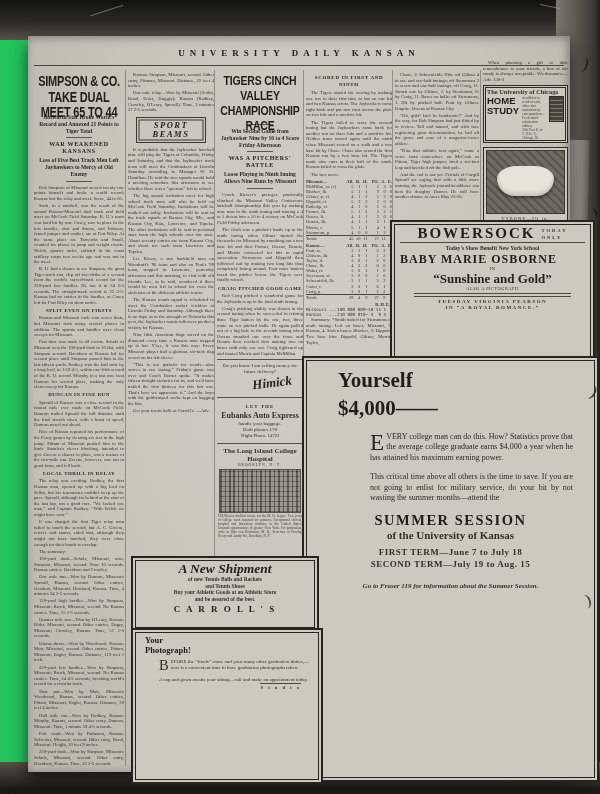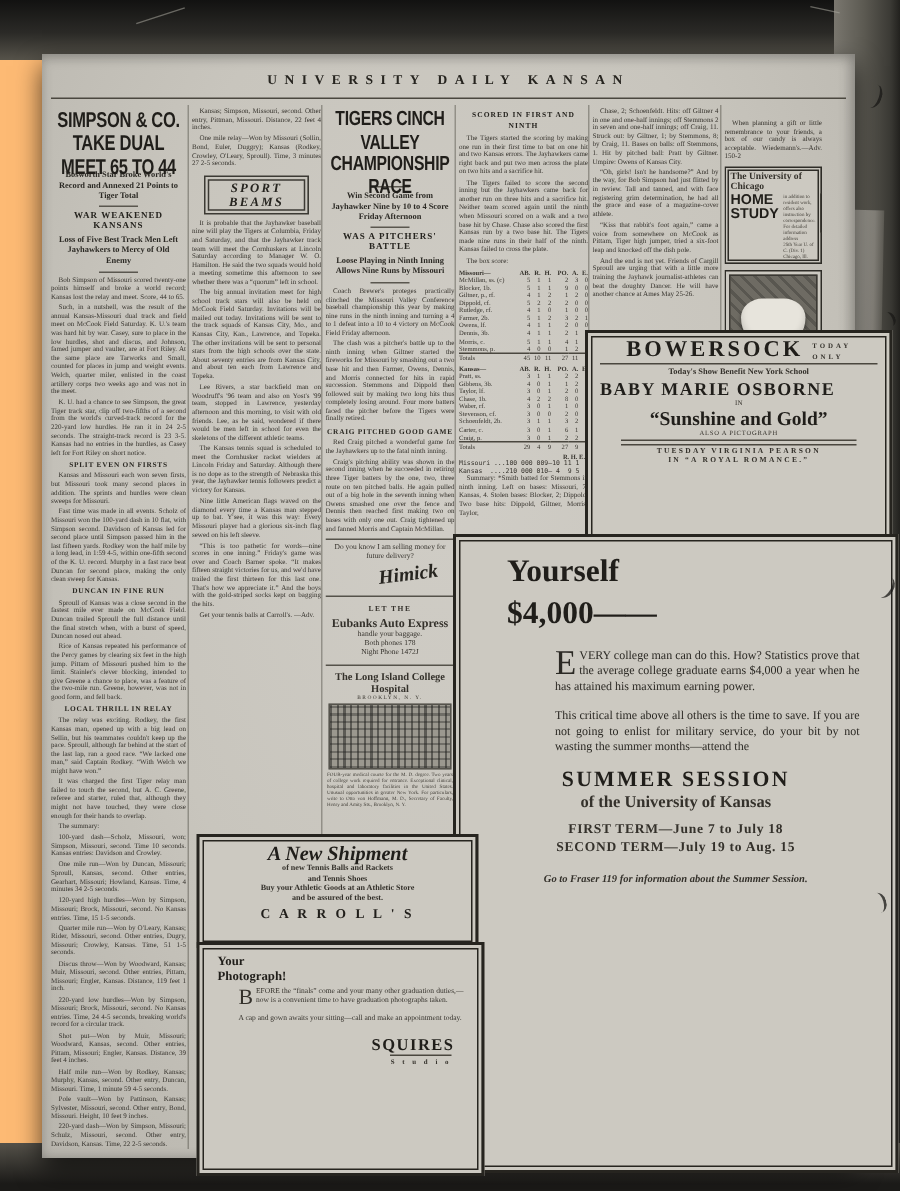--- a/index.html
+++ b/index.html
@@ -1,16 +1,16 @@
 <!DOCTYPE html>
 <html><head>
 <meta charset="utf-8">
 <style>
   html,body{margin:0;padding:0;background:#141414;}
-  .photo{position:relative;width:600px;height:794px;overflow:hidden;background:#fdba74;font-family:"Liberation Serif","DejaVu Serif",serif;}
+  .photo{position:relative;width:600px;height:794px;overflow:hidden;background:#22c55e;font-family:"Liberation Serif","DejaVu Serif",serif;}
   .band-top{position:absolute;left:0;top:0;width:600px;height:40px;background:linear-gradient(180deg,#121211 0%,#2b2a27 55%,#56534a 100%);}
   .band-right{position:absolute;left:556px;top:0;width:44px;height:794px;background:linear-gradient(90deg,#7a776f,#5c5a52 45%,#3b3a35 85%,#22211e);}
   .band-bottom{position:absolute;left:0;top:762px;width:600px;height:32px;background:linear-gradient(180deg,#55524a,#1b1a18 85%);}
   .backing{position:absolute;left:563px;top:140px;width:20px;height:620px;background:linear-gradient(90deg,#aaa79e,#84817a 70%,#5c5a53);transform:rotate(1.2deg);}
   .scratch{position:absolute;background:#a9a79f;opacity:.55;}
   .mark{position:absolute;border-right:2px solid #191816;border-radius:60%;opacity:.75;}
 
   .page{position:absolute;left:28px;top:36px;width:542px;height:736px;
     background:radial-gradient(ellipse at 50% 38%,#d0cdc6 0%,#c8c5bd 55%,#b8b5ad 100%);
     box-shadow:0 8px 16px rgba(0,0,0,.65), inset 0 3px 8px rgba(0,0,0,.18), inset -4px 0 8px rgba(0,0,0,.18);
@@ -450,21 +450,21 @@
 
     <section class="col" style="left:367px;top:36px;width:84px;height:146px">
       <div>
           <p class="para">Chase, 2; Schoenfeldt. Hits: off Giltner 4 in one and one-half innings; off Stemmons 2 in seven and one-half innings; off Craig, 11. Struck out: by Giltner, 1; by Stemmons, 8; by Craig, 11. Bases on balls: off Stemmons, 1. Hit by pitched ball: Pratt by Giltner. Umpire: Owens of Kansas City.</p>
           <p class="para">“Oh, girls! Isn't he handsome?” And by the way, for Bob Simpson had just flitted by in review. Tall and tanned, and with face registering grim determination, he had all the grace and ease of a magazine-cover athlete.</p>
           <p class="para">“Kiss that rabbit's foot again,” came a voice from somewhere on McCook as Pittam, Tiger high jumper, tried a six-foot leap and knocked off the dish pole.</p>
           <p class="para">And the end is not yet. Friends of Cargill Sproull are urging that with a little more training the Jayhawk journalist-athletes can beat the doughty Dancer. He will have another chance at Ames May 25-26.</p>
         </div>
     </section>
 
-    <section class="col" style="left:455px;top:44px;width:65px;height:178px">
+    <section class="col" style="left:455px;top:24px;width:85px;height:178px">
       <p class="candy">When planning a gift or little remembrance to your friends, a box of our candy is always acceptable. Wiedemann's.—Adv. 150-2</p>
 
       <div class="chicago">
         <p class="ch-title">The University of Chicago</p>
         <div class="ch-row">
           <div>
             <p class="ch-big">HOME</p>
             <p class="ch-big">STUDY</p>
           </div>
           <div style="flex:1">
@@ -524,21 +524,20 @@
       <p class="ca-line">Buy your Athletic Goods at an Athletic Store</p>
       <p class="ca-line">and be assured of the best.</p>
       <p class="ca-name">C A R R O L L ' S</p>
     </div>
 
     <div class="adbox squires" style="left:103px;top:592px;width:172px;height:140px">
       <p class="sq-title">Your</p>
       <p class="sq-title">Photograph!</p>
       <p class="sq-p dropcap">BEFORE the “finals” come and your many other graduation duties,—now is a convenient time to have graduation photographs taken.</p>
       <p class="sq-p sq-p2">A cap and gown awaits your sitting—call and make an appointment today.</p>
-      <p class="sq-name">SQUIRES</p>
       <span class="sq-sub">S t u d i o</span>
     </div>
   </div>
 
   <div class="mark" style="left:577px;top:56px;width:9px;height:16px;transform:rotate(18deg)"></div>
   <div class="mark" style="left:589px;top:208px;width:6px;height:10px;transform:rotate(-24deg)"></div>
   <div class="mark" style="left:585px;top:384px;width:9px;height:15px;transform:rotate(30deg)"></div>
   <div class="mark" style="left:580px;top:595px;width:9px;height:14px;transform:rotate(-16deg)"></div>
   <div class="scratch" style="left:90px;top:10px;width:34px;height:1px;transform:rotate(-18deg)"></div>
   <div class="scratch" style="left:540px;top:6px;width:20px;height:1px;transform:rotate(12deg)"></div>

